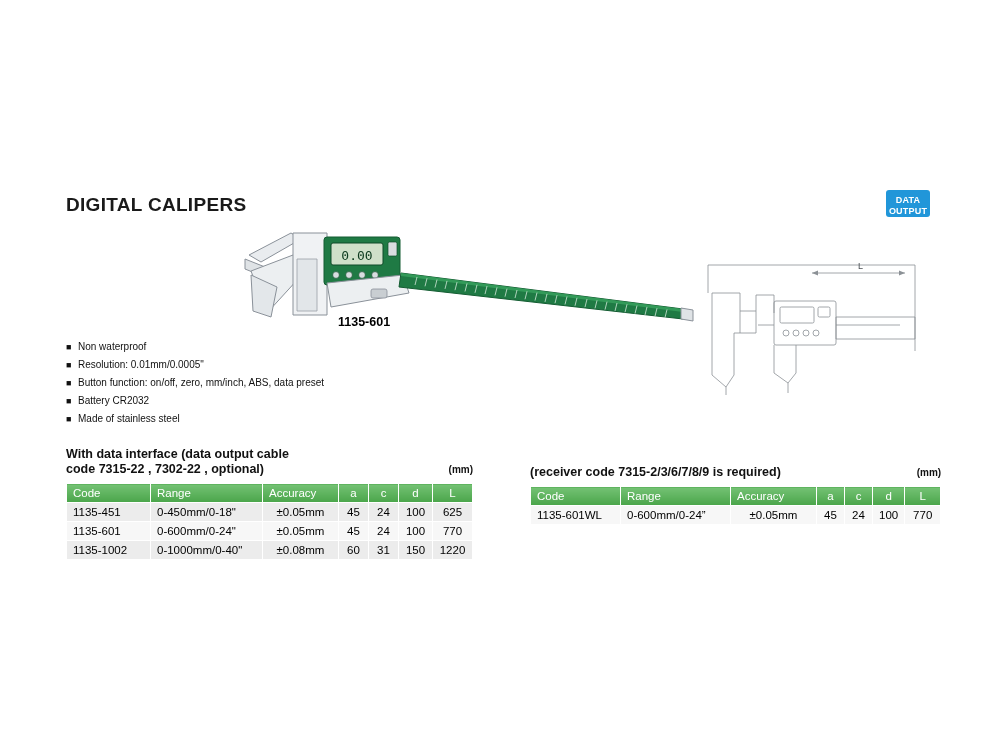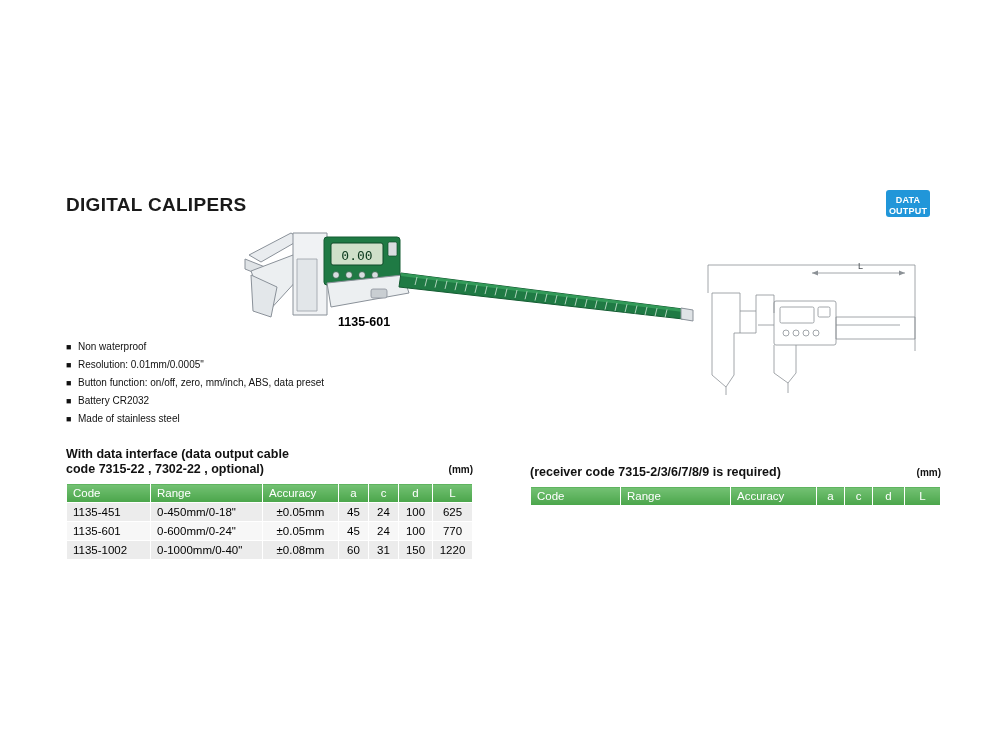--- a/index.html
+++ b/index.html
@@ -387,17 +387,26 @@
           <th>Code</th>
           <th>Range</th>
           <th>Accuracy</th>
           <th class="c">a</th>
           <th class="c">c</th>
           <th class="c">d</th>
           <th class="c">L</th>
         </tr>
       </thead>
       <tbody>
+        <tr class="alt">
+          <td class="code">1135-601WL</td>
+          <td>0-600mm/0-24”</td>
+          <td class="c">±0.05mm</td>
+          <td class="c">45</td>
+          <td class="c">24</td>
+          <td class="c">100</td>
+          <td class="c">770</td>
+        </tr>
       </tbody>
     </table>
   </div>
 
 </div>
 
 </body></html>

